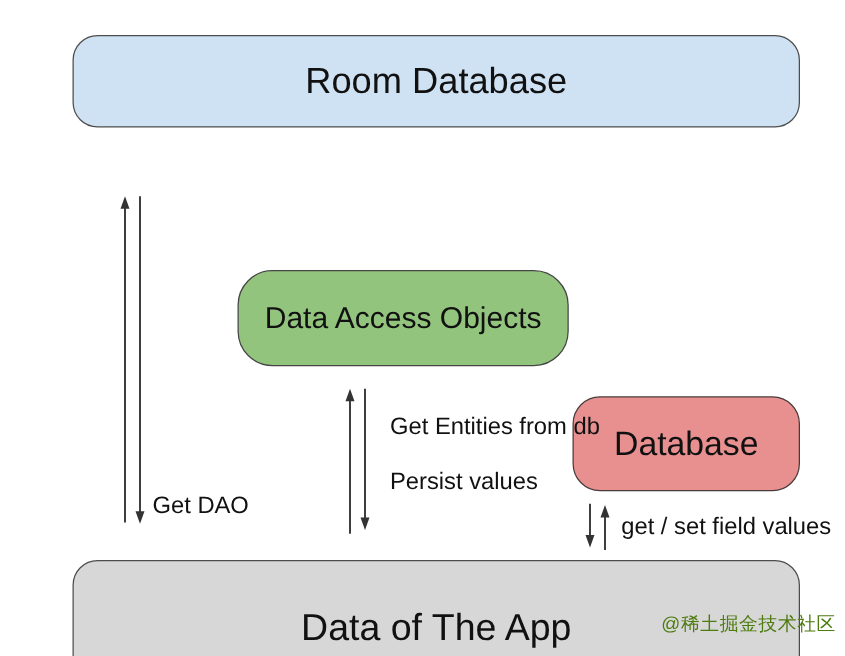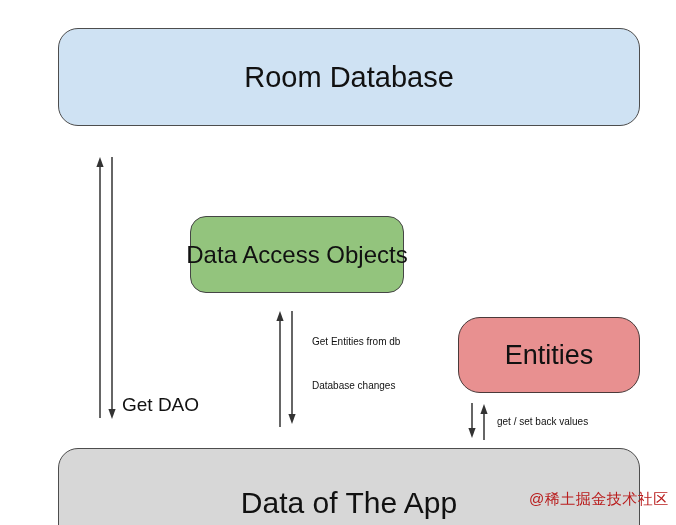--- a/index.html
+++ b/index.html
@@ -25,45 +25,45 @@
     align-items: center;
     justify-content: center;
     border-style: solid;
     border-width: 1.5px;
     box-sizing: border-box;
     text-align: center;
   }
   .node-label { white-space: nowrap; }
   .node-room {
     left: 58px; top: 28px;
-    width: 582px; height: 98px;
+    width: 582px; height: 74px;
     border-radius: 20px;
     font-size: 29px;
   }
   .node-dao {
     left: 190px; top: 216px;
-    width: 214px; height: 77px;
-    border-radius: 16px;
+    width: 265px; height: 77px;
+    border-radius: 28px;
     font-size: 24px;
   }
   .node-entities {
     left: 458px; top: 317px;
     width: 182px; height: 76px;
     border-radius: 22px;
     font-size: 27px;
   }
   .node-rest {
     left: 58px; top: 448px;
     width: 582px; height: 110px;
     border-radius: 20px;
     font-size: 30px;
   }
   .edge-label {
     position: absolute;
-    font-size: 10px;
+    font-size: 19px;
     line-height: 20px;
     white-space: nowrap;
   }
   .label-get-dao { left: 122px; top: 395px; font-size: 19px; }
   .label-get-entities { left: 312px; top: 332px; }
   .label-persist { left: 312px; top: 376px; }
   .label-get-set { left: 497px; top: 412px; }
   .watermark {
     position: absolute;
     left: 529px; top: 490px;
@@ -97,32 +97,32 @@
 
   <div class="node node-room" style="background-color: rgb(207, 226, 243); border-color: rgb(77, 77, 77);">
     <span class="node-label">Room Database</span>
   </div>
 
   <div class="node node-dao" style="background-color: rgb(147, 196, 125); border-color: rgb(69, 69, 69);">
     <span class="node-label">Data Access Objects</span>
   </div>
 
   <div class="node node-entities" style="background-color: rgb(232, 144, 144); border-color: rgb(74, 58, 58);">
-    <span class="node-label">Entities</span>
+    <span class="node-label">Database</span>
   </div>
 
   <div class="node node-rest" style="background-color: rgb(215, 215, 215); border-color: rgb(77, 77, 77);">
     <span class="node-label">Data of The App</span>
   </div>
 
   <div class="edge-label label-get-dao">Get DAO</div>
 
   <div class="edge-label label-get-entities">Get Entities from db</div>
 
   <div class="edge-label label-persist">
-    <div>Database changes</div>
+    <div>Persist values</div>
   </div>
 
-  <div class="edge-label label-get-set">get / set back values</div>
+  <div class="edge-label label-get-set">get / set field values</div>
 
-  <div class="watermark" style="color: #b91c1c;">@稀土掘金技术社区</div>
+  <div class="watermark" style="color: #4d7c0f;">@稀土掘金技术社区</div>
 
 </div>
 
 </body></html>

